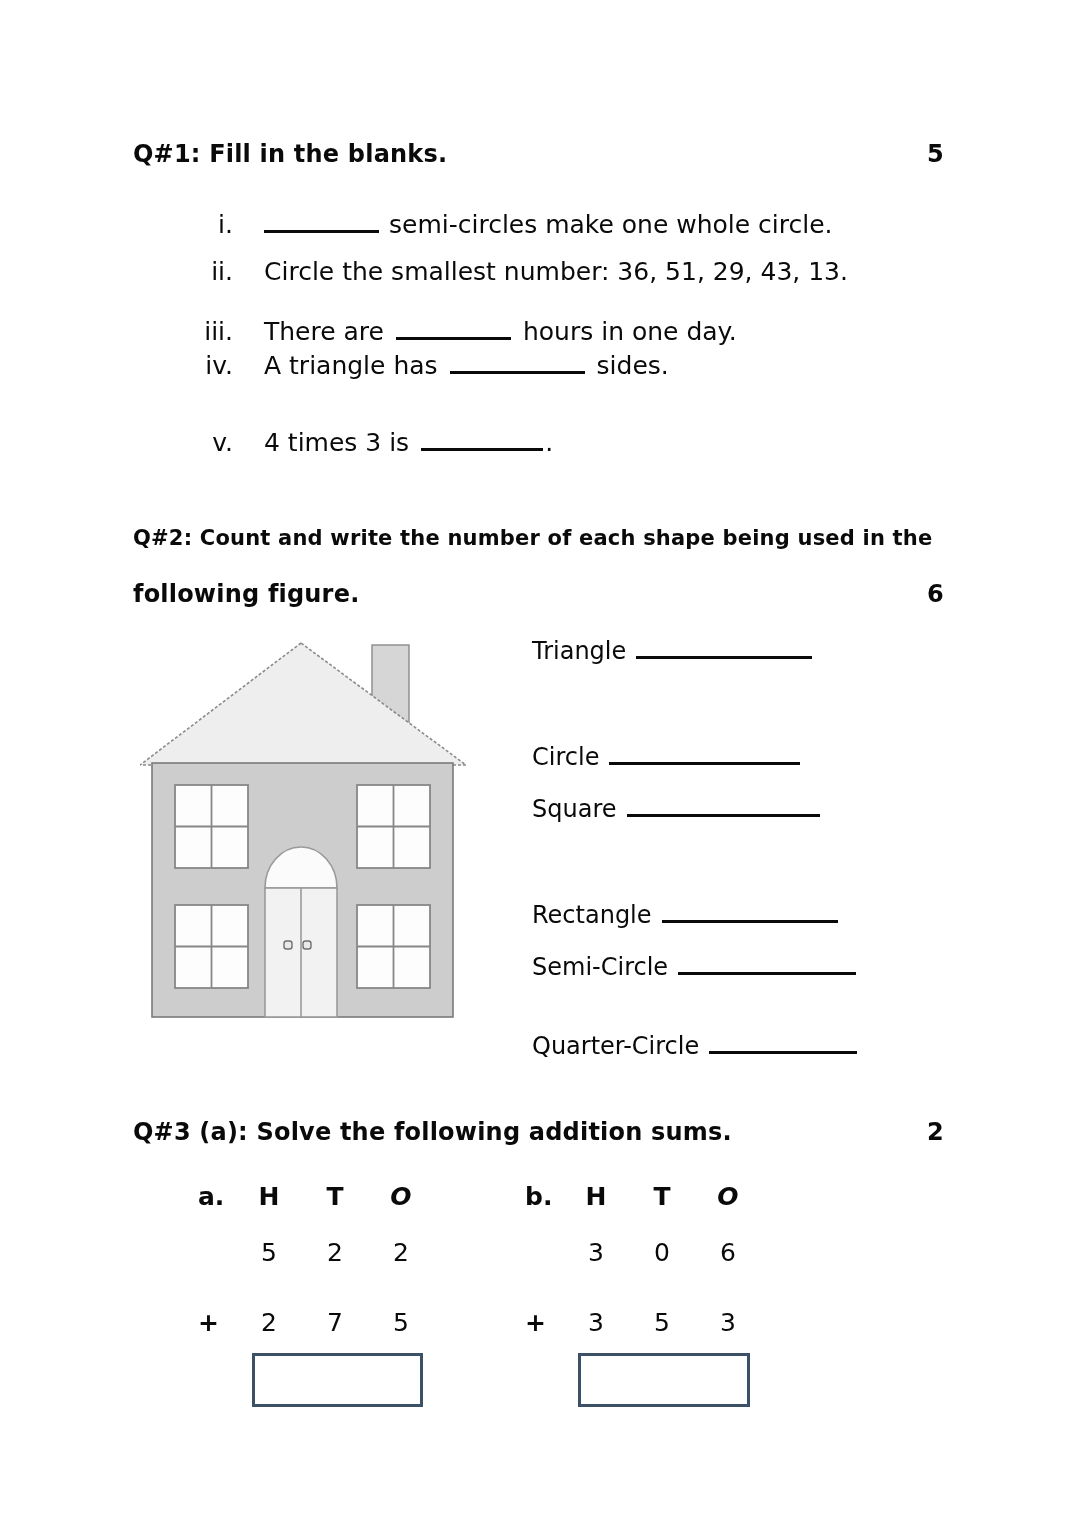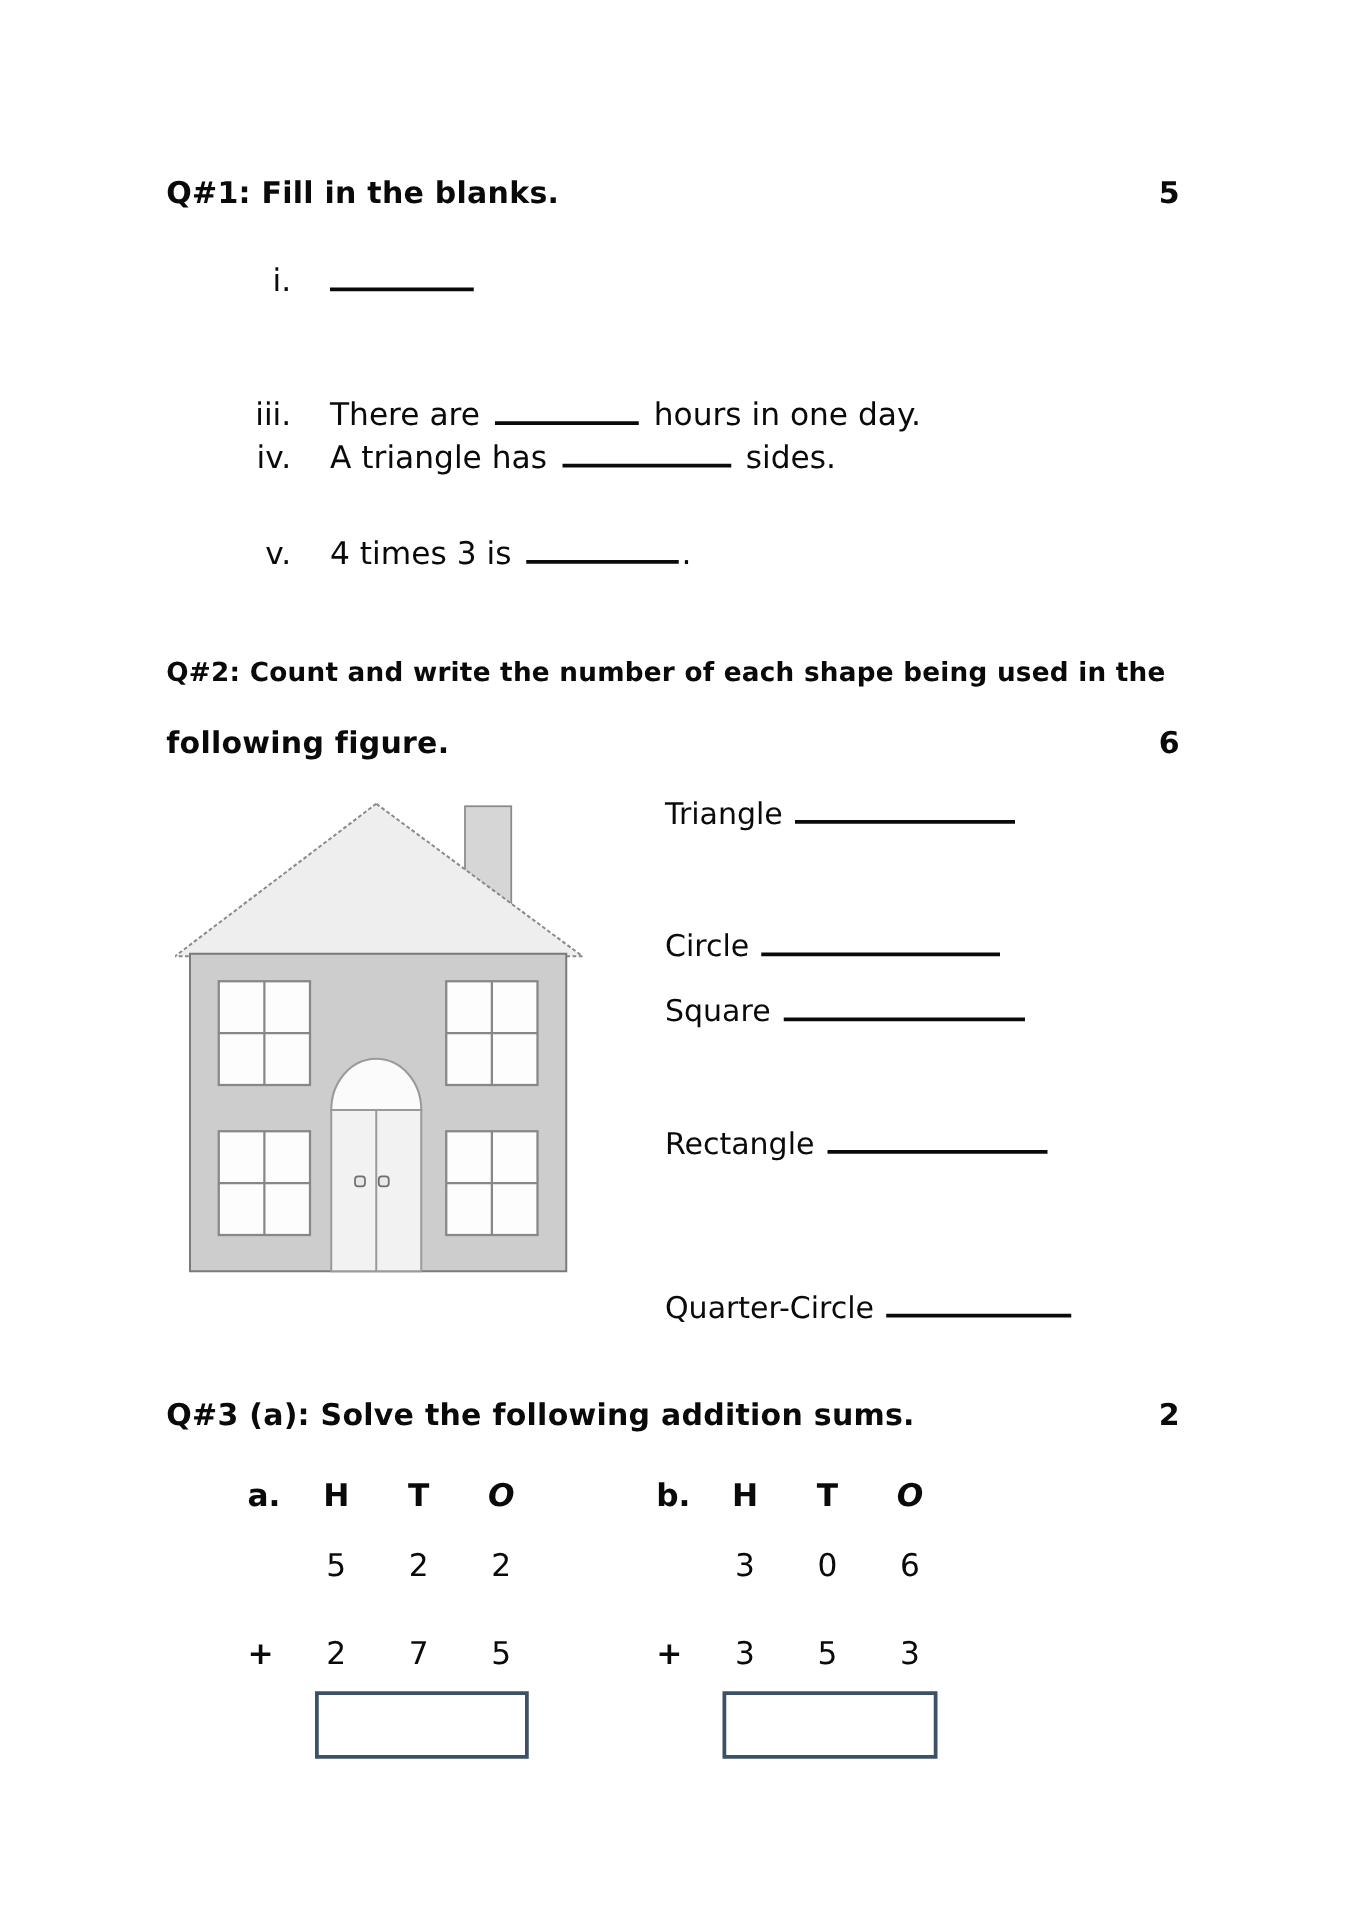--- a/index.html
+++ b/index.html
@@ -48,23 +48,27 @@
 
 <div class="page">
 
   <div class="hrow" style="top:140px">
     <span class="h">Q#1: Fill in the blanks.</span>
     <span class="h">5</span>
   </div>
 
   <div class="item" style="top:205px">
     <span class="num">i.</span>
-    <span><span class="blank bw-i"></span></span>
+    <span><span class="blank bw-i"></span><span>semi-circles make one whole circle.</span></span>
   </div>
 
+  <div class="item" style="top:257px">
+    <span class="num">ii.</span>
+    <span>Circle the smallest number: 36, 51, 29, 43, 13.</span>
+  </div>
 
   <div class="item" style="top:312px">
     <span class="num">iii.</span>
     <span><span>There are</span><span class="blank bw-iii"></span><span>hours in one day.</span></span>
   </div>
 
   <div class="item" style="top:346px">
     <span class="num">iv.</span>
     <span><span>A triangle has</span><span class="blank bw-iv"></span><span>sides.</span></span>
   </div>
@@ -118,20 +122,23 @@
   </div>
   <div class="shape-row" style="top:738px">
     <span>Circle</span><span class="sblank sb-1"></span>
   </div>
   <div class="shape-row" style="top:790px">
     <span>Square</span><span class="sblank sb-2"></span>
   </div>
   <div class="shape-row" style="top:896px">
     <span>Rectangle</span><span class="sblank sb-3"></span>
   </div>
+  <div class="shape-row" style="top:948px">
+    <span>Semi-Circle</span><span class="sblank sb-4"></span>
+  </div>
   <div class="shape-row" style="top:1027px">
     <span>Quarter-Circle</span><span class="sblank sb-5"></span>
   </div>
 
   <div class="hrow" style="top:1118px">
     <span class="h">Q#3 (a): Solve the following addition sums.</span>
     <span class="h">2</span>
   </div>
 
   <div class="sum" style="left:180px;top:1182px">

